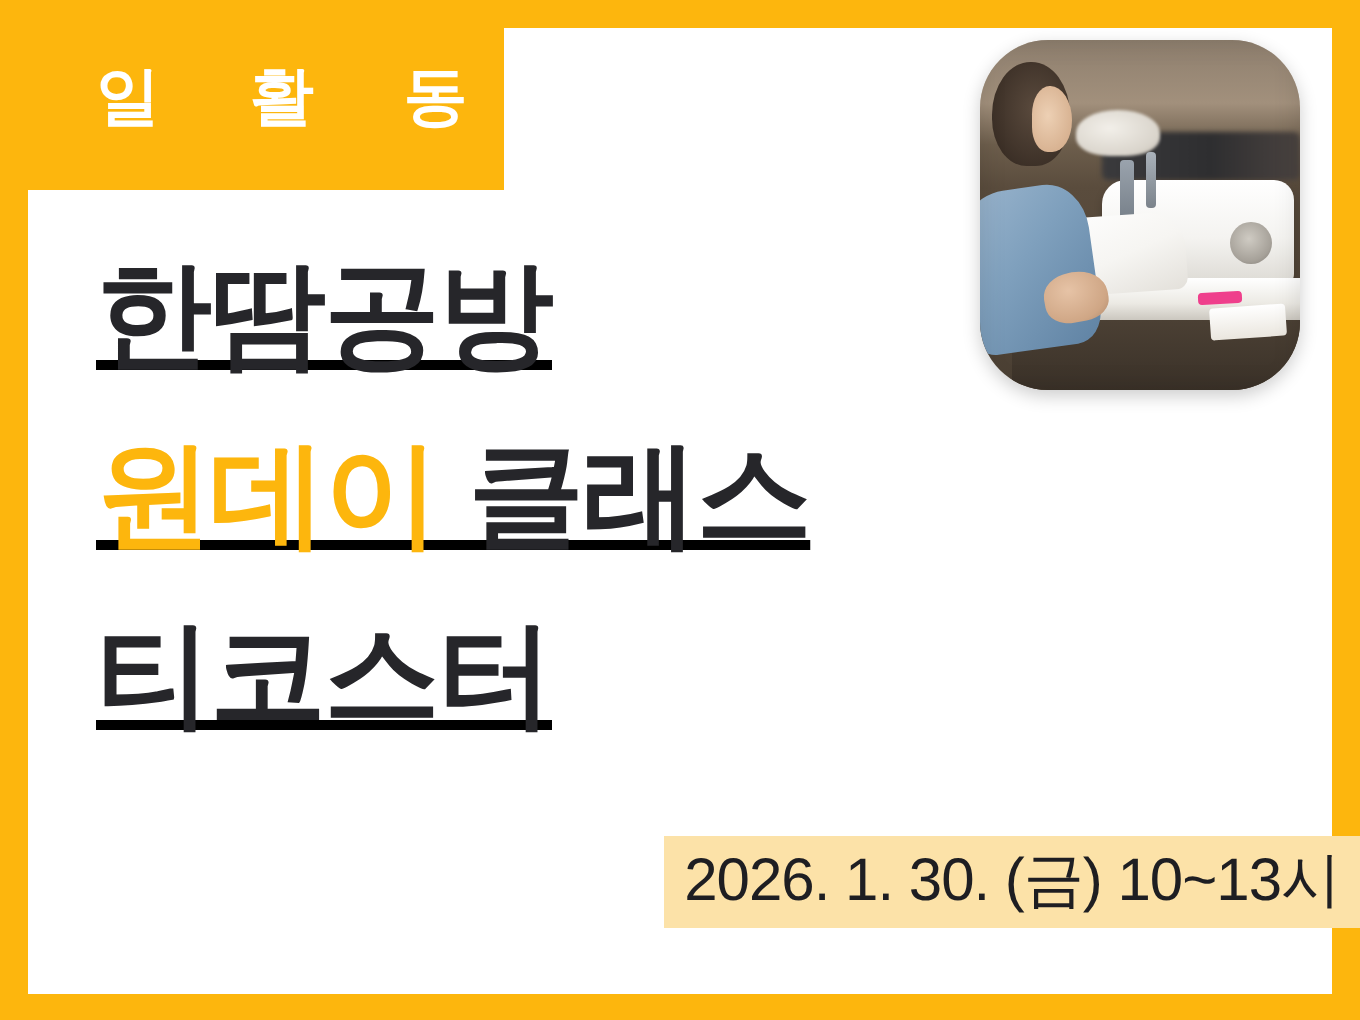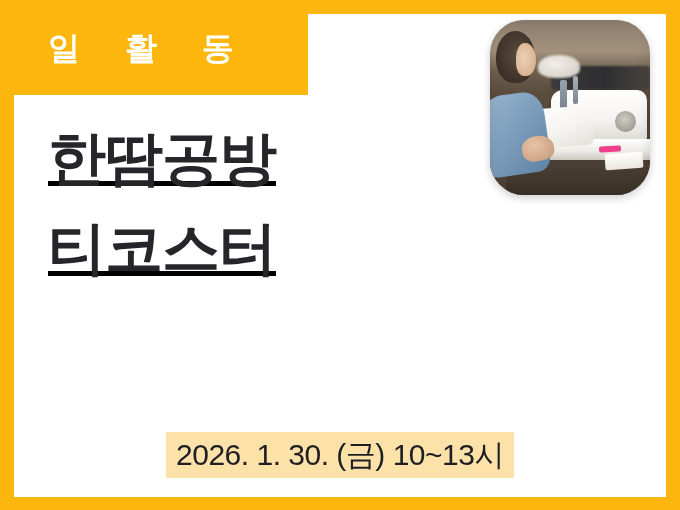--- a/index.html
+++ b/index.html
@@ -26,21 +26,21 @@
   .frame-left   { left: 0;  top: 0;    width: 14px;  height: 510px; }
   .frame-right  { right: 0; top: 0;    width: 14px;  height: 510px; }
   .frame-bottom { left: 0;  bottom: 0; width: 680px; height: 13px;  }
   .frame-top    { left: 0;  top: 0;    width: 680px; height: 14px;  }
 
   
   .badge-block {
     position: absolute;
     left: 0;
     top: 0;
-    width: 308px;
+    width: 252px;
     height: 95px;
     background: #fdb60d;
     display: flex;
     align-items: center;
   }
   .badge-label {
     margin-left: 48px;
     color: #ffffff;
     font-size: 32px;
     font-weight: bold;
@@ -201,23 +201,23 @@
     white-space: nowrap;
   }
   .hl-accent {
     color: #fdb60d;
   }
 
   
   .date-wrap {
     position: absolute;
     left: 0;
-    top: 432px;
+    top: 418px;
     width: 680px;
-    text-align: center;
+    text-align: right;
   }
   .date-chip {
     display: inline-block;
     background: #fce2a8;
     color: #1e1e22;
     font-size: 30px;
     line-height: 46px;
     padding: 0 10px;
     letter-spacing: -0.5px;
     white-space: nowrap;
@@ -256,20 +256,23 @@
       <div class="ph-pink"></div>
       <div class="ph-blur"></div>
     </div>
   </div>
 
   <div class="headline">
     <div class="hl-line">
       <span>한땀공방</span>
     </div>
     <div class="hl-line">
+      <span class="hl-accent">원데이</span><span> 클래스</span>
+    </div>
+    <div class="hl-line">
       <span>티코스터</span>
     </div>
   </div>
 
   <div class="date-wrap">
     <span class="date-chip">2026. 1. 30. (금) 10~13시</span>
   </div>
 
 </div>
 

